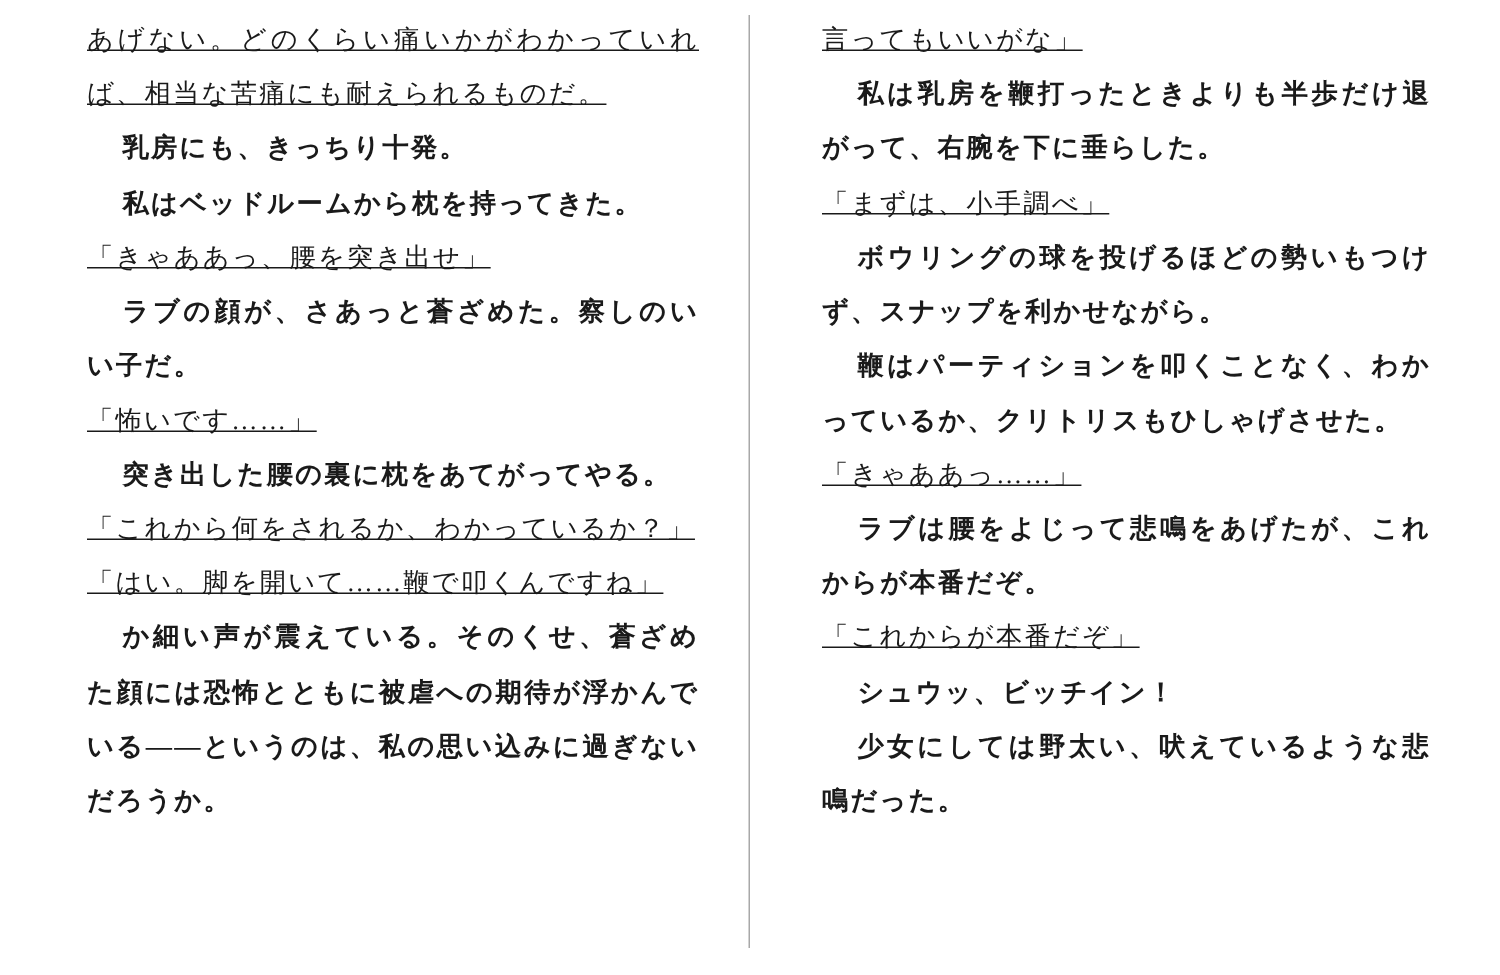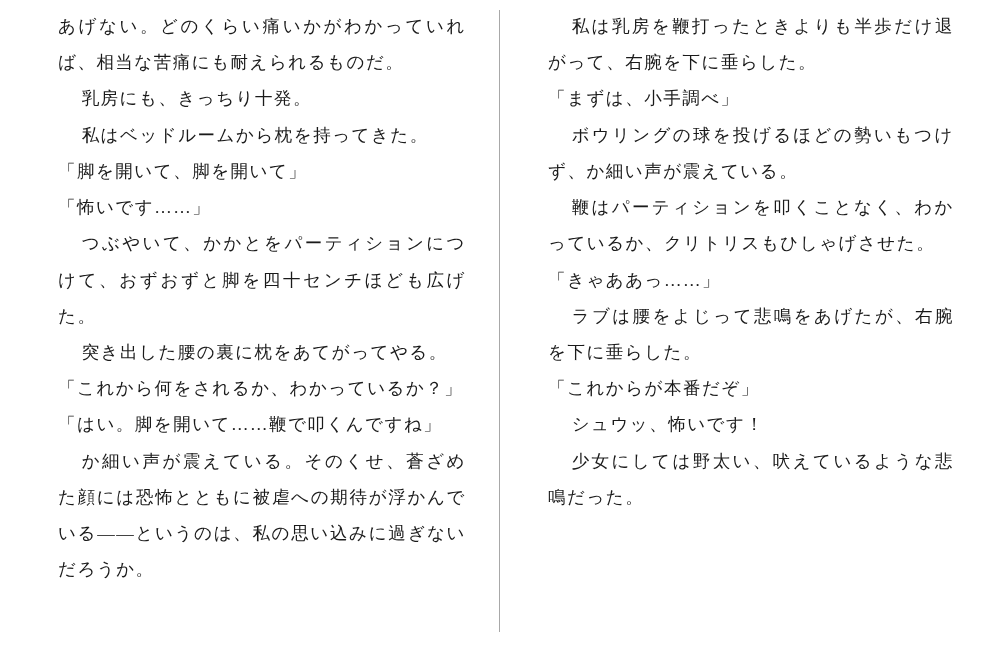--- a/index.html
+++ b/index.html
@@ -50,58 +50,61 @@
     letter-spacing: 0.085em;
     text-align: justify;
     text-justify: inter-character;
   }
   .body-text p {
     margin: 0;
     white-space: pre-wrap;
   }
   .p-indent {
     text-indent: 1.35em;
+    font-weight: bold;
   }
   .p-flush {
     text-indent: 0;
+    text-decoration: underline;
   }
 </style>
 </head>
 <body>
 
 <div class="spread">
 
   <div class="page page-left">
     <div class="body-text">
       <p class="p-flush">あげない。どのくらい痛いかがわかっていれば、相当な苦痛にも耐えられるものだ。</p>
       <p class="p-indent">乳房にも、きっちり十発。</p>
       <p class="p-indent">私はベッドルームから枕を持ってきた。</p>
-      <p class="p-flush">「脚を開いて、脚を開いて」</p>
+      <p class="p-flush">「きゃああっ、腰を突き出せ」</p>
+      <p class="p-indent">ラブの顔が、さあっと蒼ざめた。察しのいい子だ。</p>
       <p class="p-flush">「怖いです……」</p>
-      <p class="p-indent">つぶやいて、かかとをパーティションにつけて、おずおずと脚を四十センチほども広げた。</p>
       <p class="p-indent">突き出した腰の裏に枕をあてがってやる。</p>
       <p class="p-flush">「これから何をされるか、わかっているか？」</p>
       <p class="p-flush">「はい。脚を開いて……鞭で叩くんですね」</p>
       <p class="p-indent">か細い声が震えている。そのくせ、蒼ざめた顔には恐怖とともに被虐への期待が浮かんでいる――というのは、私の思い込みに過ぎないだろうか。</p>
 
     </div>
 
   </div>
 
   <div class="gutter"></div>
 
   <div class="page page-right">
     <div class="body-text">
+      <p class="p-flush">言ってもいいがな」</p>
       <p class="p-indent">私は乳房を鞭打ったときよりも半歩だけ退がって、右腕を下に垂らした。</p>
       <p class="p-flush">「まずは、小手調べ」</p>
-      <p class="p-indent">ボウリングの球を投げるほどの勢いもつけず、か細い声が震えている。</p>
+      <p class="p-indent">ボウリングの球を投げるほどの勢いもつけず、スナップを利かせながら。</p>
       <p class="p-indent">鞭はパーティションを叩くことなく、わかっているか、クリトリスもひしゃげさせた。</p>
       <p class="p-flush">「きゃああっ……」</p>
-      <p class="p-indent">ラブは腰をよじって悲鳴をあげたが、右腕を下に垂らした。</p>
+      <p class="p-indent">ラブは腰をよじって悲鳴をあげたが、これからが本番だぞ。</p>
       <p class="p-flush">「これからが本番だぞ」</p>
-      <p class="p-indent">シュウッ、怖いです！</p>
+      <p class="p-indent">シュウッ、ビッチイン！</p>
       <p class="p-indent">少女にしては野太い、吠えているような悲鳴だった。</p>
 
     </div>
 
   </div>
 
 </div>
 
 </body></html>

